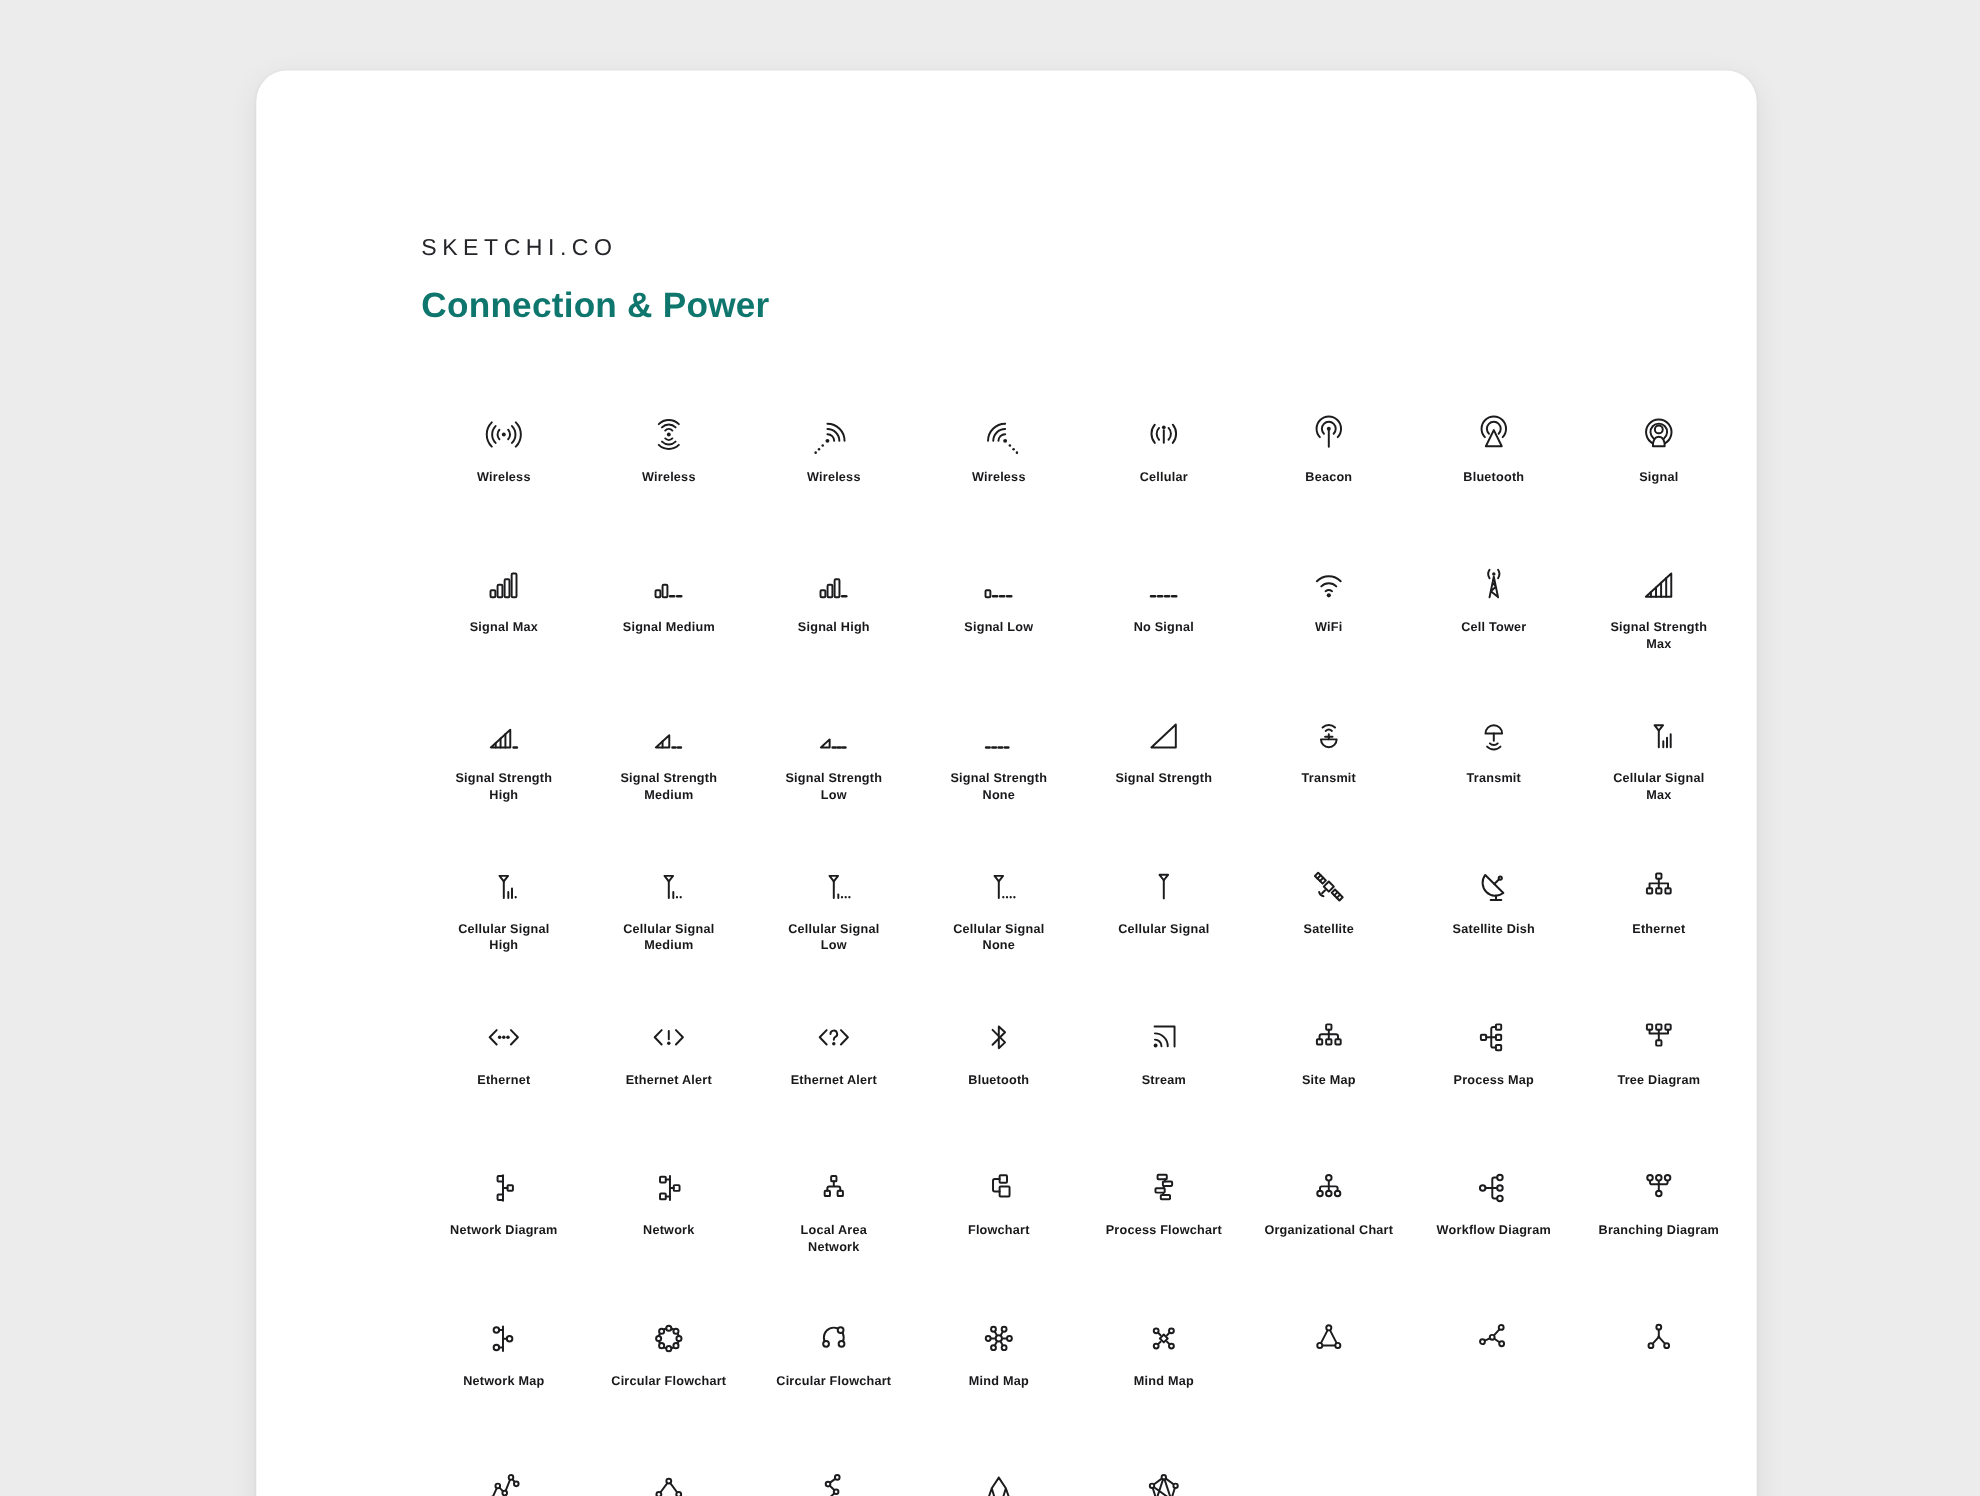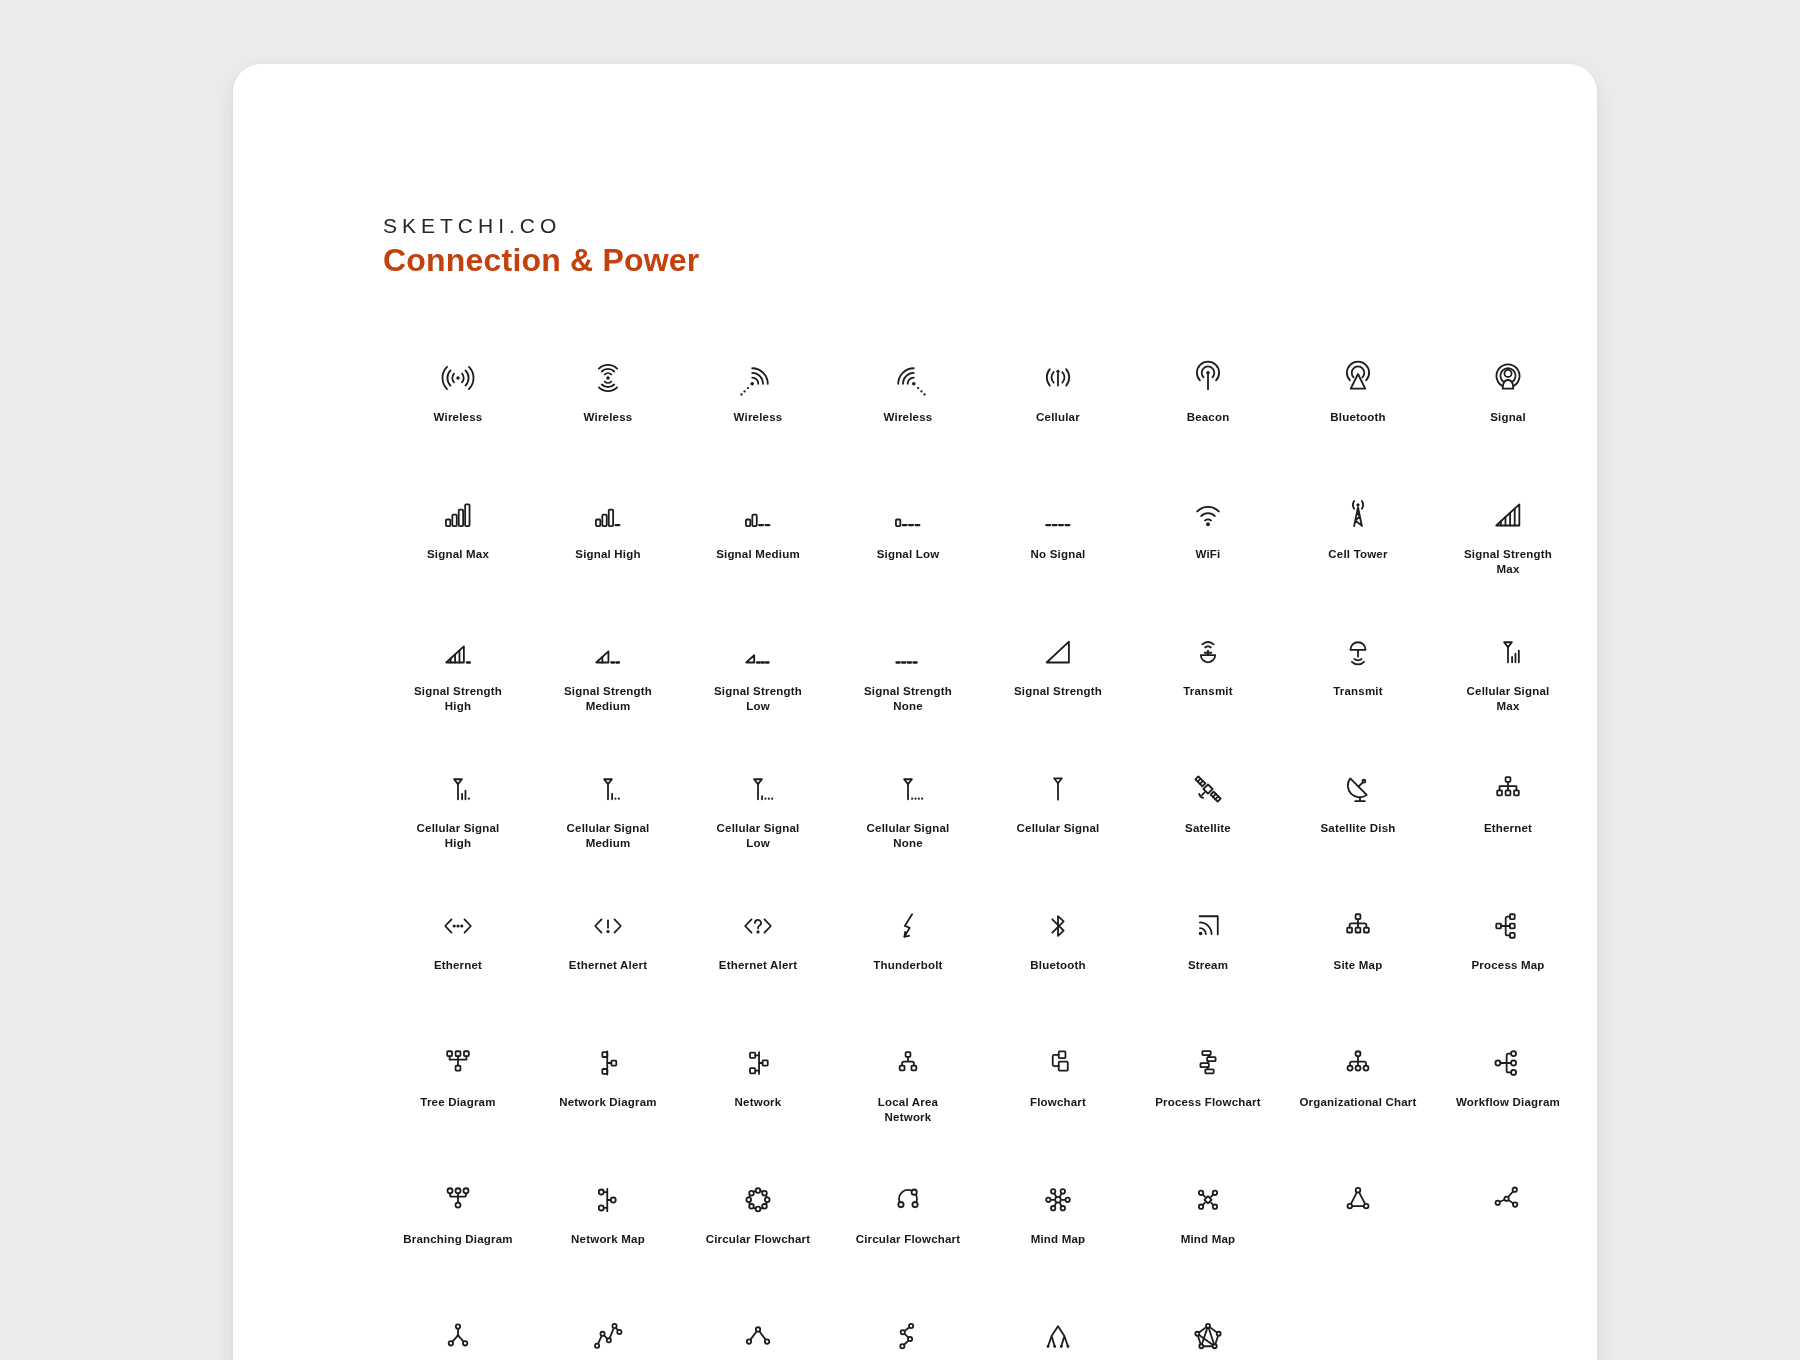--- a/index.html
+++ b/index.html
@@ -8,21 +8,21 @@
     background:#ececec;
     font-family:"Liberation Sans",sans-serif;
   }
   .card{
     position:absolute;left:233px;top:64px;width:1364px;height:1800px;
     background:#ffffff;border-radius:28px;
     box-shadow:0 8px 28px rgba(0,0,0,.08),0 1px 4px rgba(0,0,0,.05);
   }
   .header{padding:150px 12px 0 150px;}
   .brand{font-size:21px;letter-spacing:5px;color:#26262a;font-weight:400;}
-  .title{font-size:32px;font-weight:800;color:#c2410c;margin-top:4px;letter-spacing:.2px;}
+  .title{font-size:32px;font-weight:800;color:#0f766e;margin-top:21px;letter-spacing:.2px;}
   .grid{
     margin:72px 146px 0 150px;
     display:grid;grid-template-columns:repeat(8,1fr);
   }
   .cell{
     height:137px;display:flex;flex-direction:column;align-items:center;
     padding-top:6px;box-sizing:border-box;
   }
   .icon{width:42px;height:42px;flex:0 0 auto;}
   .label{
@@ -134,35 +134,35 @@
             <rect x="26.8" y="9.9" width="4.2" height="20.6" rx="1"></rect>
           </g>
         </svg>
         <div class="label">Signal Max</div>
       </div>
       <div class="cell">
         <svg class="icon" viewBox="0 0 40 40">
           <g fill="none" stroke="#1c1c1e" stroke-width="1.7" stroke-linecap="round" stroke-linejoin="round">
             <rect x="8.5" y="24.3" width="4.2" height="6.2" rx="1"></rect>
             <rect x="14.6" y="19.6" width="4.2" height="10.9" rx="1"></rect>
+            <path d="M21.1 29.6h3.6M27.2 29.6h3.6" stroke-width="2.2"></path>
+          </g>
+        </svg>
+        <div class="label">Signal Medium</div>
+      </div>
+      <div class="cell">
+        <svg class="icon" viewBox="0 0 40 40">
+          <g fill="none" stroke="#1c1c1e" stroke-width="1.7" stroke-linecap="round" stroke-linejoin="round">
+            <rect x="8.5" y="24.3" width="4.2" height="6.2" rx="1"></rect>
+            <rect x="14.6" y="19.6" width="4.2" height="10.9" rx="1"></rect>
             <rect x="20.7" y="14.9" width="4.2" height="15.6" rx="1"></rect>
             <path d="M27.2 29.6h3.6" stroke-width="2.2"></path>
           </g>
         </svg>
         <div class="label">Signal High</div>
-      </div>
-      <div class="cell">
-        <svg class="icon" viewBox="0 0 40 40">
-          <g fill="none" stroke="#1c1c1e" stroke-width="1.7" stroke-linecap="round" stroke-linejoin="round">
-            <rect x="8.5" y="24.3" width="4.2" height="6.2" rx="1"></rect>
-            <rect x="14.6" y="19.6" width="4.2" height="10.9" rx="1"></rect>
-            <path d="M21.1 29.6h3.6M27.2 29.6h3.6" stroke-width="2.2"></path>
-          </g>
-        </svg>
-        <div class="label">Signal Medium</div>
       </div>
       <div class="cell">
         <svg class="icon" viewBox="0 0 40 40">
           <g fill="none" stroke="#1c1c1e" stroke-width="1.7" stroke-linecap="round" stroke-linejoin="round">
             <rect x="8.5" y="24.3" width="4.2" height="6.2" rx="1"></rect>
             <path d="M15 29.6h3.6M21.1 29.6h3.6M27.2 29.6h3.6" stroke-width="2.2"></path>
           </g>
         </svg>
         <div class="label">Signal Low</div>
       </div>
@@ -411,29 +411,20 @@
             <path d="M13.8 13.8 7.8 20l6 6.2M26.2 13.8 32.2 20l-6 6.2"></path>
             <path d="M17.1 17.1a2.9 2.9 0 1 1 4.2 2.6c-.9.5-1.3 1.1-1.3 2.1v.4"></path>
             <circle cx="20" cy="25.6" r="1.5" fill="#1c1c1e" stroke="none"></circle>
           </g>
         </svg>
         <div class="label">Ethernet Alert</div>
       </div>
       <div class="cell">
         <svg class="icon" viewBox="0 0 40 40">
           <g fill="none" stroke="#1c1c1e" stroke-width="1.7" stroke-linecap="round" stroke-linejoin="round">
-            <path d="M23.9 8.8 17 19.9l4.6 1.8-5 8.5"></path>
-            <path d="M17.3 25.7l-.7 4.5 4.4-.9"></path>
-          </g>
-        </svg>
-        <div class="label">Thunderbolt</div>
-      </div>
-      <div class="cell">
-        <svg class="icon" viewBox="0 0 40 40">
-          <g fill="none" stroke="#1c1c1e" stroke-width="1.7" stroke-linecap="round" stroke-linejoin="round">
             <path d="M14.6 13.6 25.4 24.4 20 29.4V10.6l5.4 5L14.6 26.4"></path>
           </g>
         </svg>
         <div class="label">Bluetooth</div>
       </div>
       <div class="cell">
         <svg class="icon" viewBox="0 0 40 40">
           <g fill="none" stroke="#1c1c1e" stroke-width="1.7" stroke-linecap="round" stroke-linejoin="round">
             <path d="M12 10.7h17.3V28"></path>
             <path d="M12.3 22a5.7 5.7 0 0 1 5.7 5.7M12.3 16.6a11.1 11.1 0 0 1 11.1 11.1"></path>

